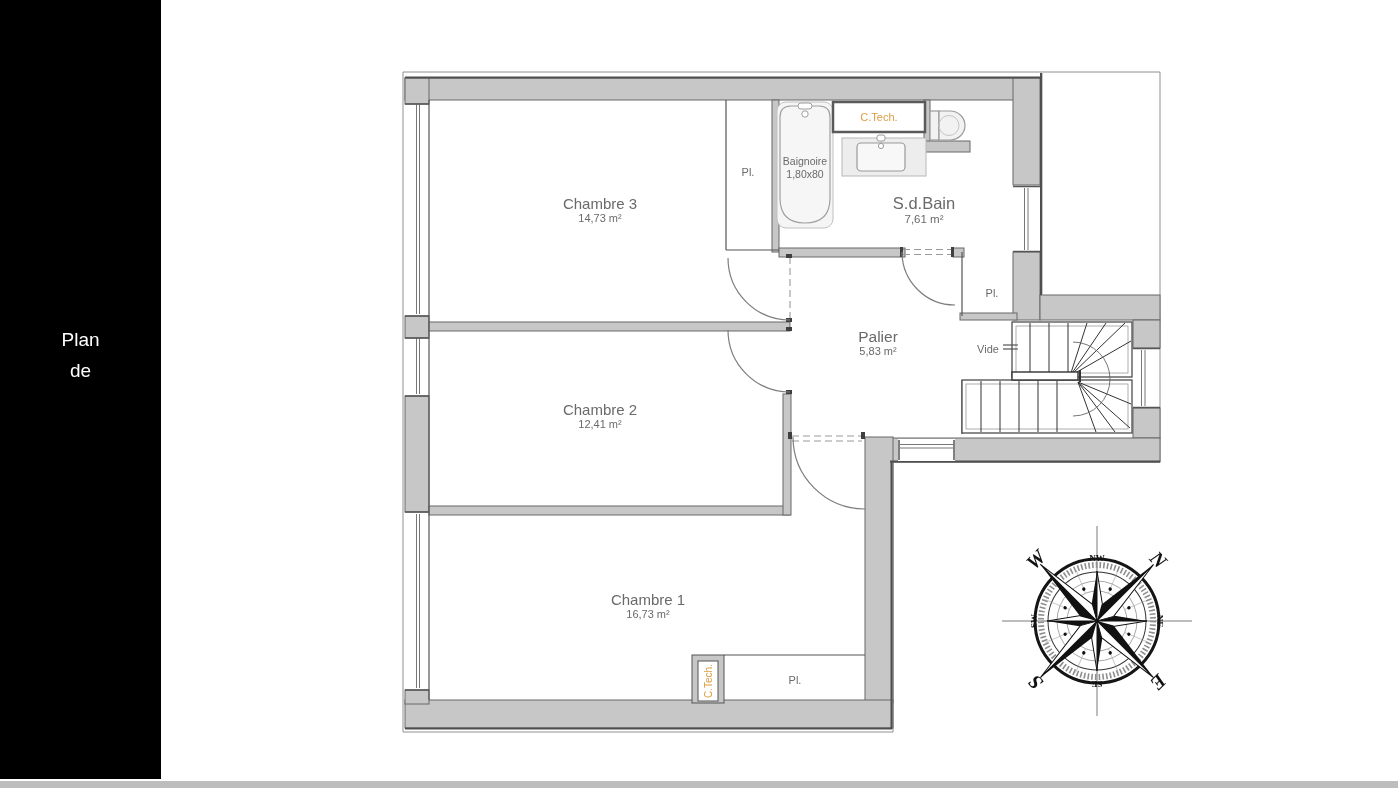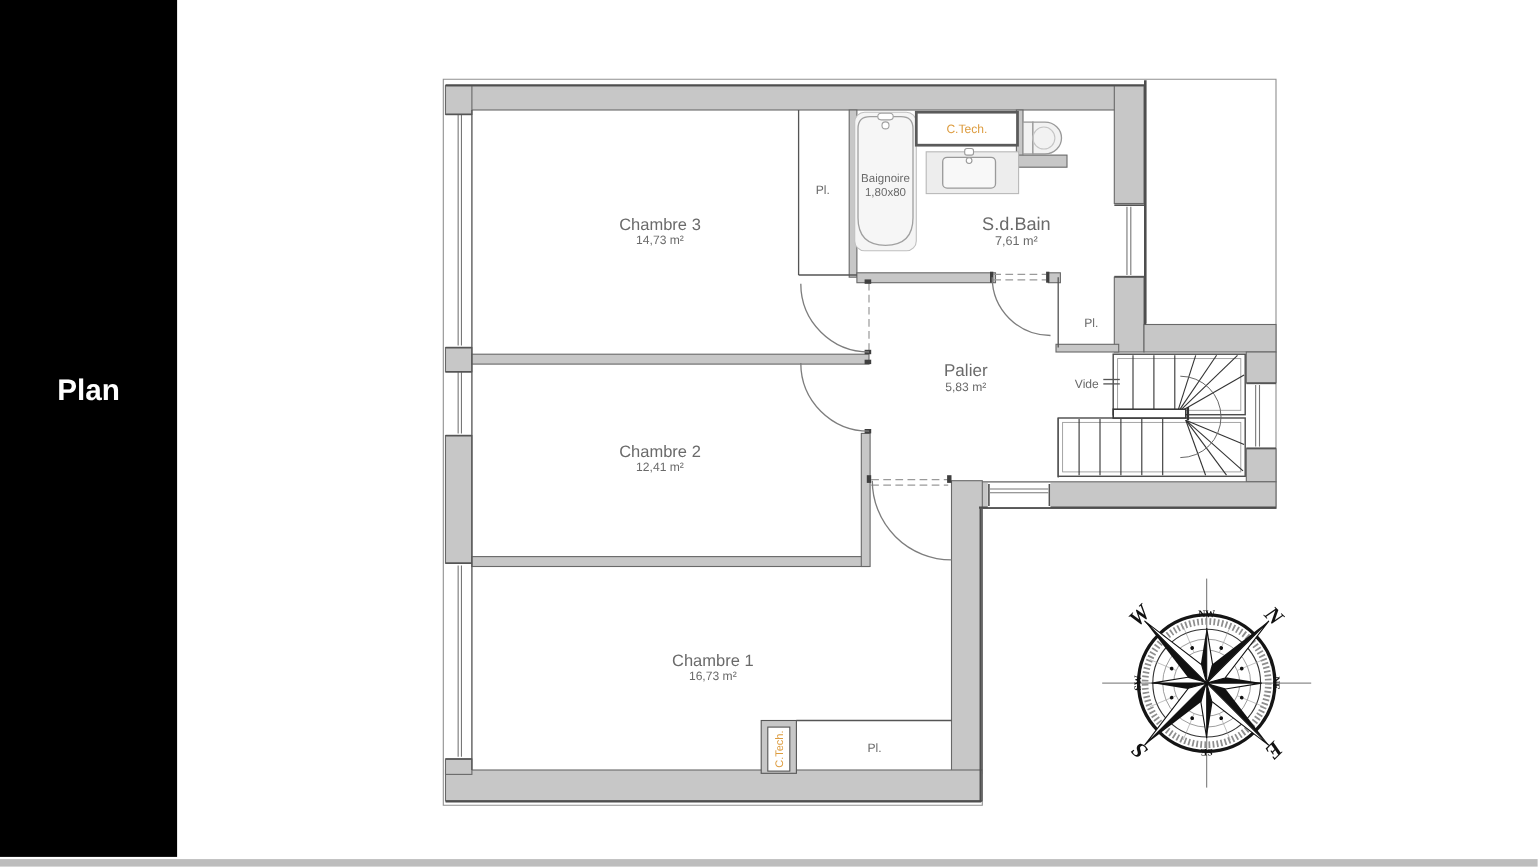--- a/index.html
+++ b/index.html
@@ -6,23 +6,23 @@
   body {
     width:1398px; height:788px; position:relative;
     background:#ffffff; overflow:hidden;
     font-family:"Liberation Sans","DejaVu Sans",sans-serif;
   }
   .sidebar {
     position:absolute; left:0; top:0; width:161px; height:779px;
     background:#000000;
   }
   .sidebar .title {
-    position:absolute; top:340px; left:0; width:100%;
+    position:absolute; top:324px; left:0; width:100%;
     text-align:center; color:#ffffff;
-    font-size:27px; line-height:31px; font-weight:700;
+    font-size:19px; line-height:31px; font-weight:400;
   }
   .bottom-strip {
     position:absolute; left:0; bottom:0; width:1398px; height:7px;
     background:#bdbdbd;
   }
   svg text {
     font-family:"Liberation Sans","DejaVu Sans",sans-serif;
     fill:#6a6a6a;
   }
   svg text.orange { fill:#dd9c3f; }
@@ -36,20 +36,21 @@
   }
 </style>
 </head>
 <body>
 
 
 
 <div class="sidebar">
   <div class="title">
     <div>Plan</div>
+    <div>de</div>
   </div>
 </div>
 
 <svg width="1398" height="788" viewBox="0 0 1398 788" xmlns="http://www.w3.org/2000/svg">
 
   <g fill="none" stroke="#909090" stroke-width="1">
     <path d="M403,72 H1160 V462 H893 V732 H403 Z"></path>
     <line x1="1042" y1="73" x2="1042" y2="294"></line>
   </g>
 

